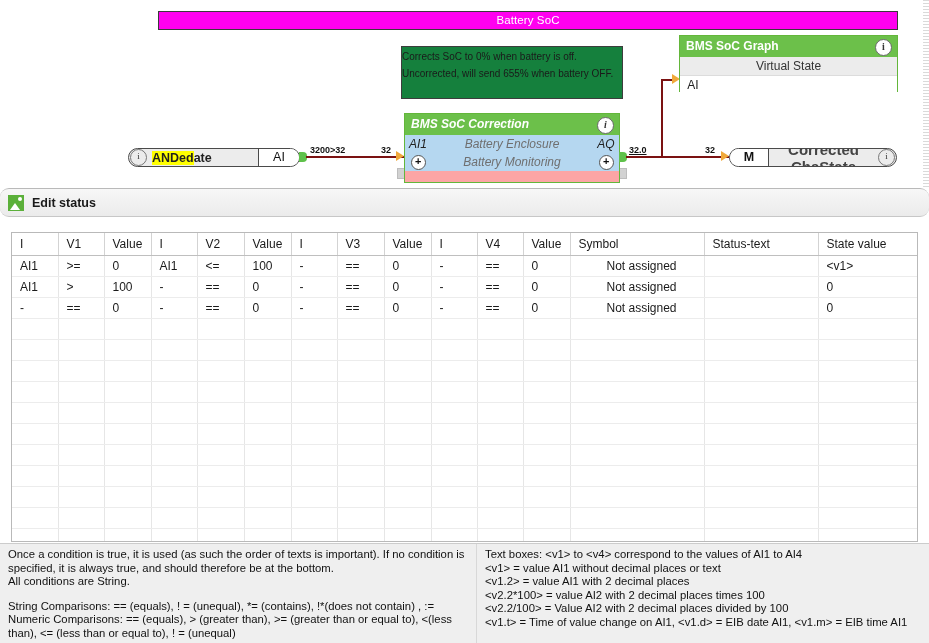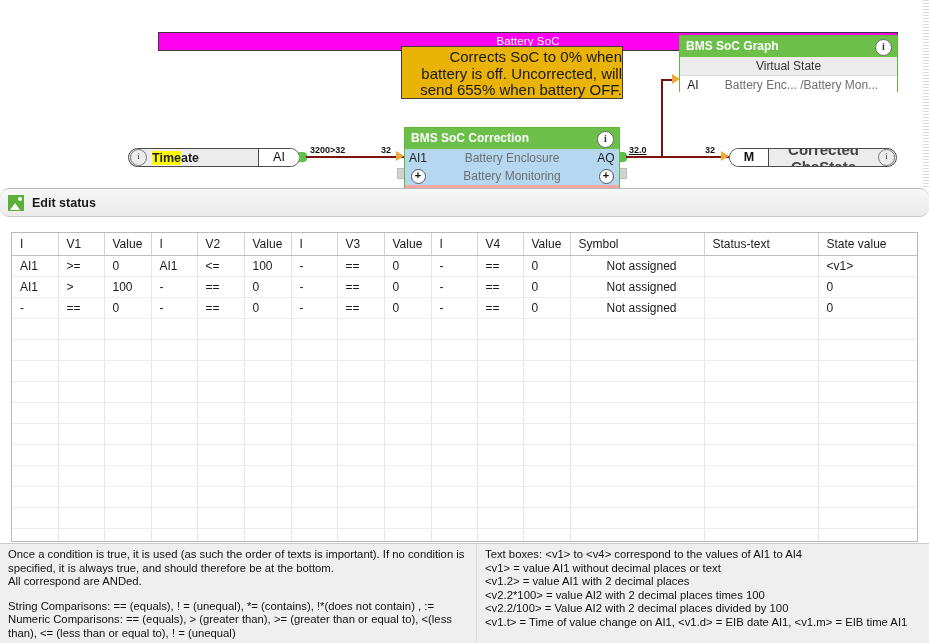--- a/index.html
+++ b/index.html
@@ -29,31 +29,30 @@
   #group-bar{
     position:absolute;left:158px;top:11px;width:740px;height:19px;
     background:#ff00f0;
     border:1px solid #3a3a3a;
     box-sizing:border-box;
     color:#ffffff;
     font-size:11.5px;
     text-align:center;
     line-height:17px;
     letter-spacing:.1px;
-    margin-top:21px;
   }
 
   
   #note{
     position:absolute;left:401px;top:46px;width:222px;height:53px;
-    background:#eab308;
+    background:#15803d;
     border:1px solid #3d3d3d;
     box-sizing:border-box;
-    text-align:right;
-    font-size:15px;
+    text-align:left;
+    font-size:10px;
     line-height:16.5px;
     color:#1a1a1a;
     padding-top:2px;
   }
 
   
   .blk{position:absolute;border:1px solid #63b63a;box-sizing:border-box;background:#fca5a5;}
   .blk-title{
     background:#6cc04a;color:#ffffff;font-size:12px;font-weight:bold;
     height:21px;line-height:21px;padding-left:6px;position:relative;
@@ -68,21 +67,21 @@
     background:#ececec;color:#333;font-size:12px;height:18px;line-height:18px;
     text-align:center;border-bottom:1px solid #dcdcdc;
   }
   .blk-row{
     display:flex;align-items:center;height:18px;font-size:12px;
   }
   .blk-row .pin{width:26px;text-align:center;color:#222;font-size:12px;}
   .blk-row .mid{flex:1;text-align:center;color:#6f6f6f;white-space:nowrap;overflow:hidden;}
 
   
-  #blk-correction{left:404px;top:127px;width:216px;height:70px;}
+  #blk-correction{left:404px;top:113px;width:216px;height:70px;font-style:italic;}
   #blk-correction .r1{background:#b5d7f0;}
   #blk-correction .r2{background:#b5d7f0;}
   .plusbtn{
     width:13px;height:13px;border-radius:50%;background:#ffffff;border:1px solid #555;
     color:#111;font-size:11px;line-height:11px;text-align:center;font-weight:bold;
     display:inline-block;
   }
 
   
   #blk-graph{left:679px;top:35px;width:219px;height:57px;}
@@ -193,21 +192,21 @@
 <div id="diagram">
 
   <div id="diagram-scroll-dots"></div>
 
   <div id="group-bar">Battery SoC</div>
 
   <div id="note">Corrects SoC to 0% when battery is off. Uncorrected, will send 655% when battery OFF.</div>
 
   <div id="chastate">
     <span class="ibadge">i</span>
-    <span class="nm"><span class="hl">Time</span><span>ate</span></span>
+    <span class="nm"><span class="hl">ANDed</span><span>ate</span></span>
     <span class="tp">AI</span>
   </div>
   <div class="outpin" style="left:299px;top:152px;"></div>
 
   <div class="wire wire-h" style="left:306px;top:156px;width:98px;"></div>
   <div class="arrow" style="left:396px;top:151px;"></div>
   <div class="wlabel" style="left:310px;top:145px;">3200&gt;32</div>
   <div class="wlabel" style="left:381px;top:145px;">32</div>
 
   <div class="shadow-tab" style="left:397px;top:168px;width:9px;height:11px;"></div>
@@ -240,21 +239,20 @@
   <div class="wlabel" style="left:705px;top:145px;">32</div>
 
   <div class="blk" id="blk-graph">
     <div class="blk-title">
       <span>BMS SoC Graph</span>
       <span class="iinfo">i</span>
     </div>
     <div class="blk-sub">Virtual State</div>
     <div class="blk-row r1">
       <span class="pin">AI</span>
-      <span class="mid">Battery Enc... /Battery Mon...</span>
     </div>
   </div>
 
   <div id="corrected">
     <span class="tp">M</span>
     <span class="nm">Corrected ChaState</span>
     <span class="ibadge">i</span>
   </div>
 </div>
 
@@ -540,21 +538,21 @@
           <td>&nbsp;</td>
           <td>&nbsp;</td>
         </tr>
       </tbody>
   </table>
 </div>
 
 <div id="help">
   <div class="col colL">
     <p>Once a condition is true, it is used (as such the order of texts is important). If no condition is specified, it is always true, and should therefore be at the bottom.</p>
-    <p>All correspond are ANDed.</p>
+    <p>All conditions are String.</p>
     <div class="gap"></div>
     <p>String Comparisons: == (equals), ! = (unequal), *= (contains), !*(does not contain) , :=</p>
     <p>Numeric Comparisons: == (equals), &gt; (greater than), &gt;= (greater than or equal to), &lt;(less than), &lt;= (less than or equal to), ! = (unequal)</p>
   </div>
   <div class="col colR">
     <p>Text boxes: &lt;v1&gt; to &lt;v4&gt; correspond to the values of AI1 to AI4</p>
     <p>&lt;v1&gt; = value AI1 without decimal places or text</p>
     <p>&lt;v1.2&gt; = value AI1 with 2 decimal places</p>
     <p>&lt;v2.2*100&gt; = value AI2 with 2 decimal places times 100</p>
     <p>&lt;v2.2/100&gt; = Value AI2 with 2 decimal places divided by 100</p>

